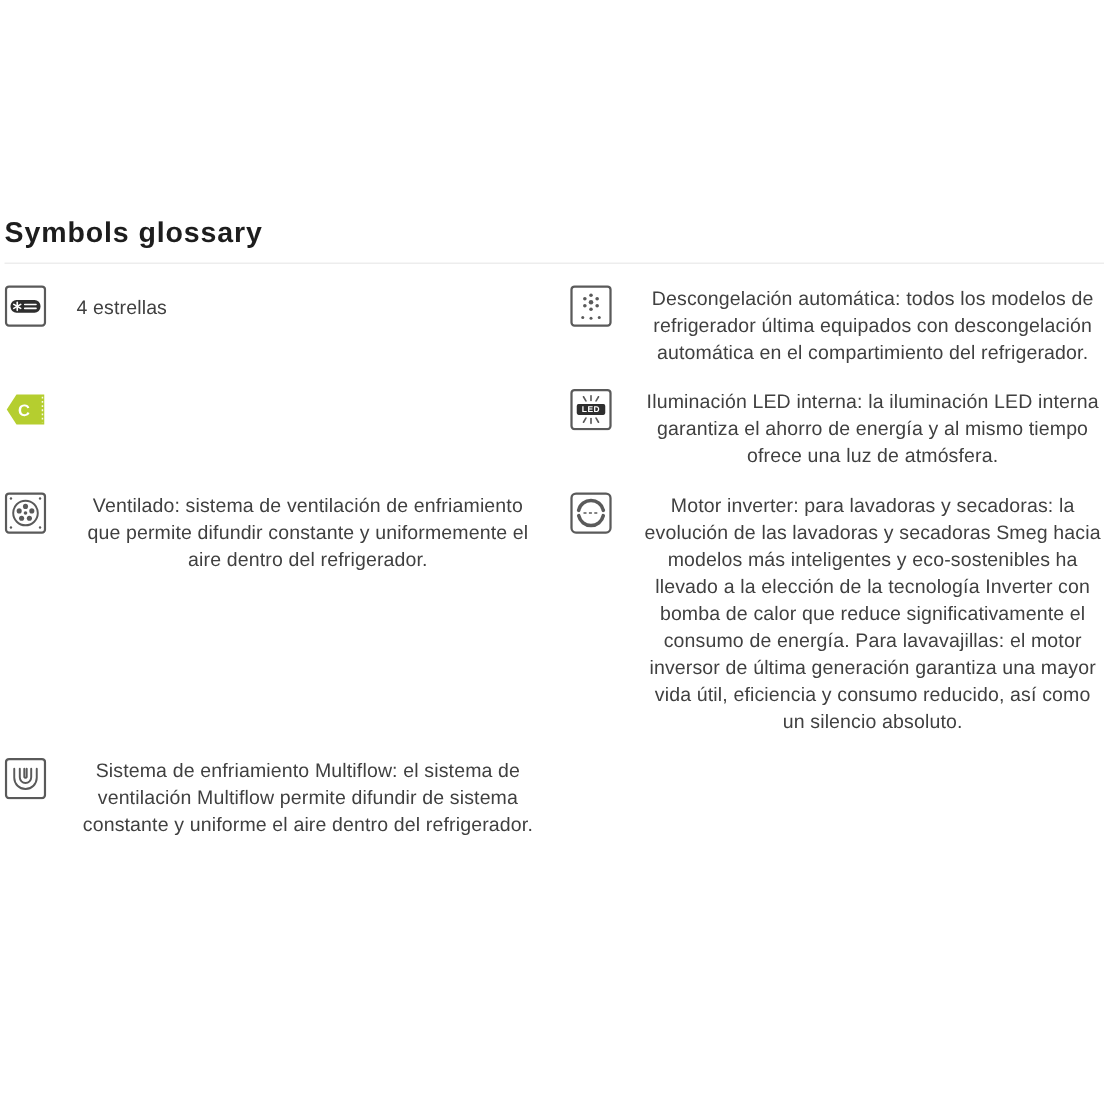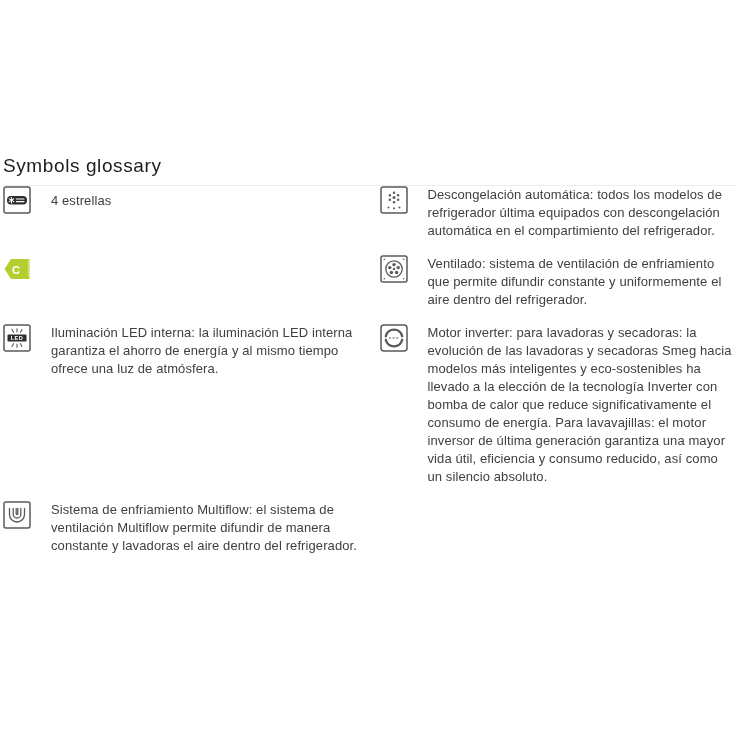--- a/index.html
+++ b/index.html
@@ -11,30 +11,32 @@
   }
   *{box-sizing:border-box;margin:0;padding:0;}
   html,body{background:#ffffff;}
   body{
     width:736px;height:736px;overflow:hidden;
     font-family:"Liberation Sans", sans-serif;
     color:var(--text-color);
   }
   .page{padding:144px 0 0 3px;}
   .glossary-heading{
-    font-size:19px;line-height:24px;font-weight:400;
-    letter-spacing:0.6px;color:var(--heading-color);margin-top:10px;
+    font-size:19px;line-height:24px;font-weight:700;
+    letter-spacing:0.6px;color:var(--heading-color);
   }
   .divider{height:1px;background:var(--divider-color);margin-top:7px;width:733px;}
   .glossary-grid{
+    margin-top:14px;
     display:grid;
     grid-template-columns:1fr 1fr;
     column-gap:20px;
     row-gap:15px;
     align-items:start;
+    text-align:center;
   }
   .glossary-item{display:flex;align-items:flex-start;}
   .icon-box{flex:0 0 28px;width:28px;height:28px;margin-right:20px;color:var(--icon-stroke);}
   .icon-box svg{display:block;}
   .item-text{
     font-size:13px;line-height:18px;letter-spacing:0.1px;
     max-width:309px;
   }
   .item-text.single{padding-top:6px;}
 </style>
@@ -93,55 +95,55 @@
           <line x1="25.3" y1="5.5" x2="25.3" y2="22.5" stroke="#ffffff" stroke-width="1" stroke-dasharray="1.2,1.6" opacity="0.9"></line>
           <text x="13" y="18.5" font-size="11" font-weight="bold" fill="#ffffff" font-family="Liberation Sans, sans-serif" text-anchor="middle">C</text>
         </svg>
       </span>
     </div>
 
     <div class="glossary-item">
       <span class="icon-box">
         <svg width="28" height="28" viewBox="0 0 28 28">
           <rect x="1" y="1" width="26" height="26" rx="2" fill="none" stroke="currentColor" stroke-width="1.5"></rect>
+          <g stroke="currentColor" stroke-width="1.1" stroke-linecap="round">
+            <line x1="9" y1="5.5" x2="10.6" y2="8.3"></line>
+            <line x1="14" y1="4.8" x2="14" y2="8"></line>
+            <line x1="19" y1="5.5" x2="17.4" y2="8.3"></line>
+            <line x1="9" y1="22.5" x2="10.6" y2="19.7"></line>
+            <line x1="14" y1="23.2" x2="14" y2="20"></line>
+            <line x1="19" y1="22.5" x2="17.4" y2="19.7"></line>
+          </g>
+          <rect x="4.5" y="10.4" width="19" height="7.2" rx="1.2" fill="#2e2e2e"></rect>
+          <text x="14" y="15.9" font-size="5.6" font-weight="bold" fill="#ffffff" font-family="Liberation Sans, sans-serif" text-anchor="middle" letter-spacing="0.4">LED</text>
+        </svg>
+      </span>
+      <p class="item-text">Iluminación LED interna: la iluminación LED interna garantiza el ahorro de energía y al mismo tiempo ofrece una luz de atmósfera.</p>
+    </div>
+
+    <div class="glossary-item">
+      <span class="icon-box">
+        <svg width="28" height="28" viewBox="0 0 28 28">
+          <rect x="1" y="1" width="26" height="26" rx="2" fill="none" stroke="currentColor" stroke-width="1.5"></rect>
           <circle cx="14" cy="14" r="8.2" fill="none" stroke="currentColor" stroke-width="1.3"></circle>
           <g fill="currentColor">
             <circle cx="14" cy="14" r="1.2"></circle>
             <circle cx="14" cy="9.6" r="1.7"></circle>
             <circle cx="18.2" cy="12.6" r="1.7"></circle>
             <circle cx="16.6" cy="17.5" r="1.7"></circle>
             <circle cx="11.4" cy="17.5" r="1.7"></circle>
             <circle cx="9.8" cy="12.6" r="1.7"></circle>
             <circle cx="4.3" cy="4.3" r="0.8"></circle>
             <circle cx="23.7" cy="4.3" r="0.8"></circle>
             <circle cx="4.3" cy="23.7" r="0.8"></circle>
             <circle cx="23.7" cy="23.7" r="0.8"></circle>
           </g>
         </svg>
       </span>
       <p class="item-text">Ventilado: sistema de ventilación de enfriamiento que permite difundir constante y uniformemente el aire dentro del refrigerador.</p>
-    </div>
-
-    <div class="glossary-item">
-      <span class="icon-box">
-        <svg width="28" height="28" viewBox="0 0 28 28">
-          <rect x="1" y="1" width="26" height="26" rx="2" fill="none" stroke="currentColor" stroke-width="1.5"></rect>
-          <g stroke="currentColor" stroke-width="1.1" stroke-linecap="round">
-            <line x1="9" y1="5.5" x2="10.6" y2="8.3"></line>
-            <line x1="14" y1="4.8" x2="14" y2="8"></line>
-            <line x1="19" y1="5.5" x2="17.4" y2="8.3"></line>
-            <line x1="9" y1="22.5" x2="10.6" y2="19.7"></line>
-            <line x1="14" y1="23.2" x2="14" y2="20"></line>
-            <line x1="19" y1="22.5" x2="17.4" y2="19.7"></line>
-          </g>
-          <rect x="4.5" y="10.4" width="19" height="7.2" rx="1.2" fill="#2e2e2e"></rect>
-          <text x="14" y="15.9" font-size="5.6" font-weight="bold" fill="#ffffff" font-family="Liberation Sans, sans-serif" text-anchor="middle" letter-spacing="0.4">LED</text>
-        </svg>
-      </span>
-      <p class="item-text">Iluminación LED interna: la iluminación LED interna garantiza el ahorro de energía y al mismo tiempo ofrece una luz de atmósfera.</p>
     </div>
 
     <div class="glossary-item">
       <span class="icon-box">
         <svg width="28" height="28" viewBox="0 0 28 28">
           <rect x="1" y="1" width="26" height="26" rx="3" fill="none" stroke="currentColor" stroke-width="1.5"></rect>
           <path d="M5.8 12.2 A 8.4 8.4 0 0 1 22.2 12.2" fill="none" stroke="currentColor" stroke-width="2.4" stroke-linecap="round"></path>
           <path d="M22.2 15.8 A 8.4 8.4 0 0 1 5.8 15.8" fill="none" stroke="currentColor" stroke-width="2.4" stroke-linecap="round"></path>
           <line x1="9" y1="14" x2="19" y2="14" stroke="currentColor" stroke-width="1" stroke-dasharray="2,1.6"></line>
         </svg>
@@ -153,17 +155,17 @@
       <span class="icon-box">
         <svg width="28" height="28" viewBox="0 0 28 28">
           <rect x="1" y="1" width="26" height="26" rx="2" fill="none" stroke="currentColor" stroke-width="1.5"></rect>
           <g fill="none" stroke="currentColor" stroke-width="1.3" stroke-linecap="round">
             <path d="M6.5 7.5 L6.5 13.5 A 7.5 7.5 0 0 0 21.5 13.5 L21.5 7.5"></path>
             <path d="M10.2 7.5 L10.2 13.2 A 3.8 3.8 0 0 0 17.8 13.2 L17.8 7.5"></path>
             <path d="M13.2 7.5 L13.2 13 A 0.9 0.9 0 0 0 14.8 13 L14.8 7.5"></path>
           </g>
         </svg>
       </span>
-      <p class="item-text">Sistema de enfriamiento Multiflow: el sistema de ventilación Multiflow permite difundir de manera constante y lavadoras el aire dentro del refrigerador.</p>
+      <p class="item-text">Sistema de enfriamiento Multiflow: el sistema de ventilación Multiflow permite difundir de sistema constante y uniforme el aire dentro del refrigerador.</p>
     </div>
 
   </div>
 </div>
 
 </body></html>

